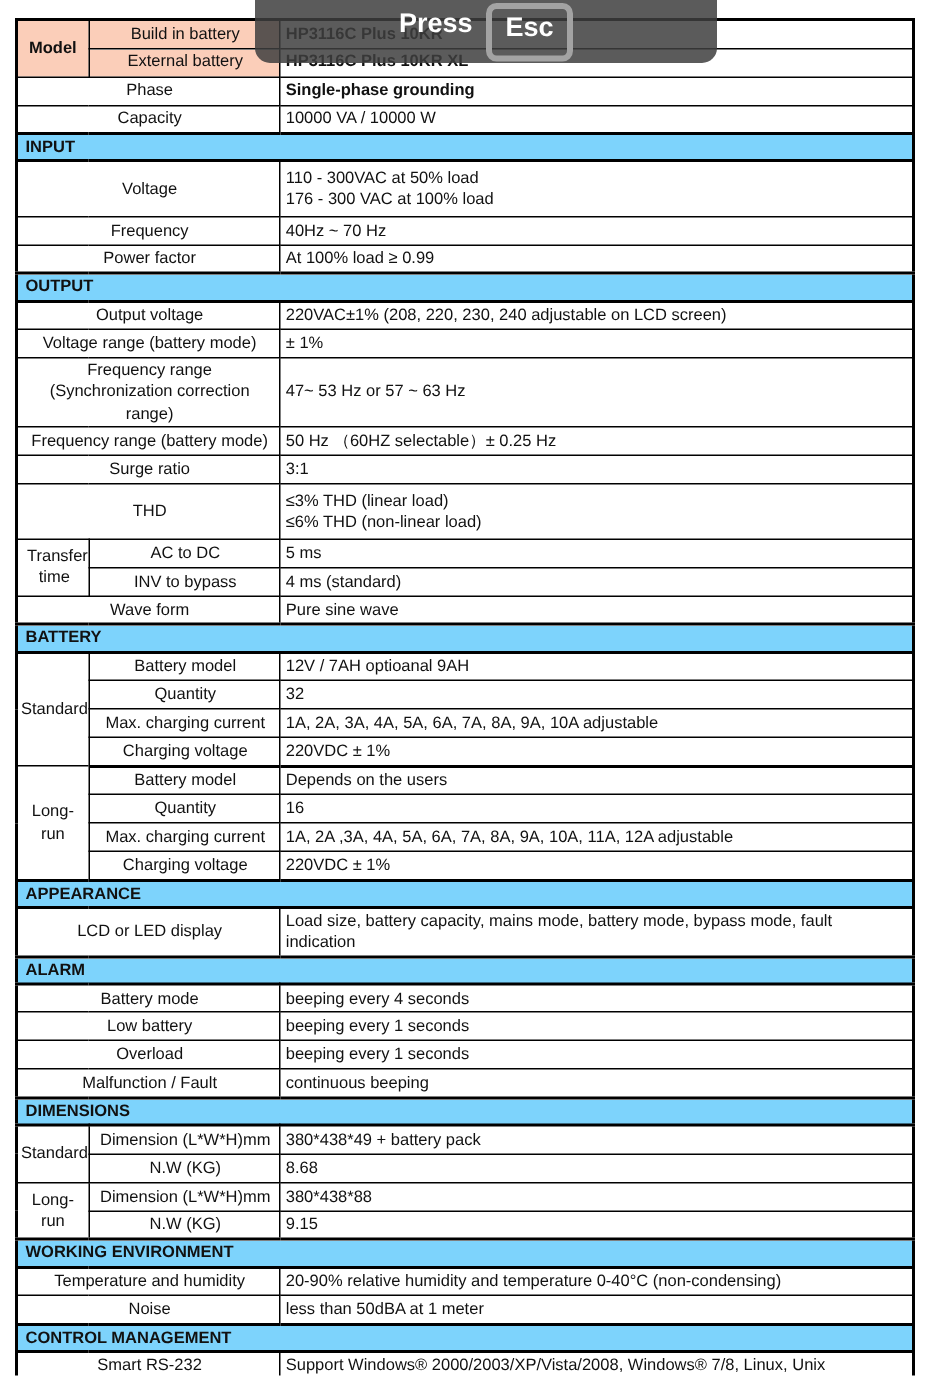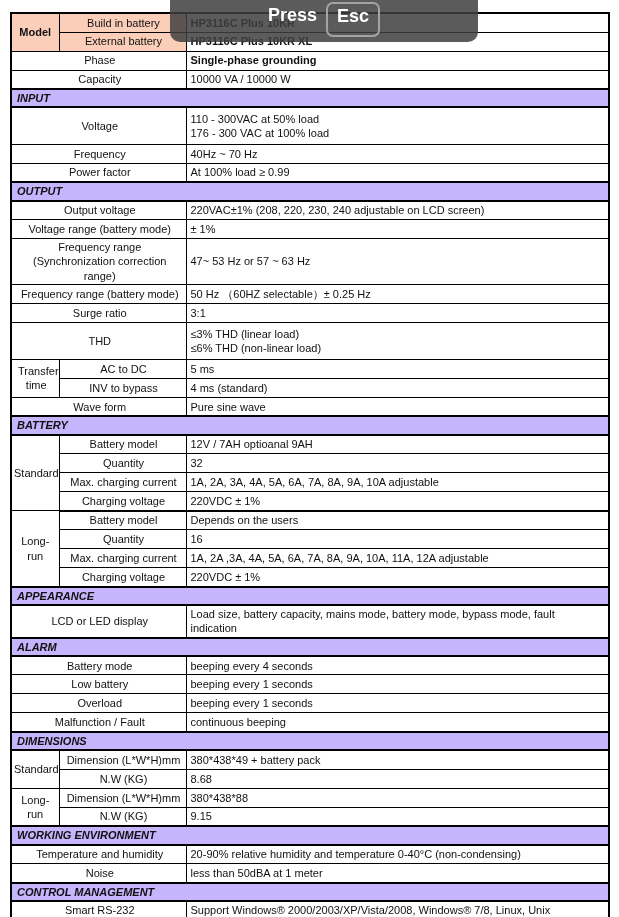--- a/index.html
+++ b/index.html
@@ -13,39 +13,39 @@
     border:2px solid #000;
   }
   td{
     border:1px solid #000;font-size:11px;line-height:1.3;
     padding:1px 4px;vertical-align:middle;overflow:hidden;
   }
   tr{height:19px;}
   tr.h2{height:37px;}
   tr.sec{height:18px;}
   tr.sec td{
-    background:#c4b5fd;font-weight:bold;text-align:left;padding-left:5px;
-    border-top:2px solid #000;border-bottom:2px solid #000;font-size:11px;font-style:italic;
+    background:#7dd3fc;font-weight:bold;text-align:left;padding-left:5px;
+    border-top:2px solid #000;border-bottom:2px solid #000;font-size:11px;
   }
   td.label{text-align:center;padding-left:6px;}
   td.value{text-align:left;}
   td.pink{background:#fbceb9;}
   td.ctr{text-align:center;padding:1px 2px;}
   .bold{font-weight:bold;}
   td.thickb{border-bottom-width:2px;}
   
   .toast{
     position:absolute;left:170px;top:0;width:308px;height:42px;
     background:rgba(62,62,62,0.85);border-radius:0 0 10px 10px;
     display:flex;justify-content:center;align-items:flex-start;
     padding-top:3px;box-sizing:border-box;z-index:10;
     color:#fff;font-weight:bold;font-size:18px;gap:9px;
   }
   .toast .esc-key{
-    display:inline-block;border:2px solid #a3a3a3;border-radius:7px;
+    display:inline-block;border:4px solid #a3a3a3;border-radius:7px;
     padding:0 9px 7px 9px;margin-top:-1px;line-height:24px;
   }
   .toast .t-txt{line-height:24px;}
 </style>
 </head>
 <body>
 
 <table class="spec">
   <colgroup>
       <col style="width:48px">

